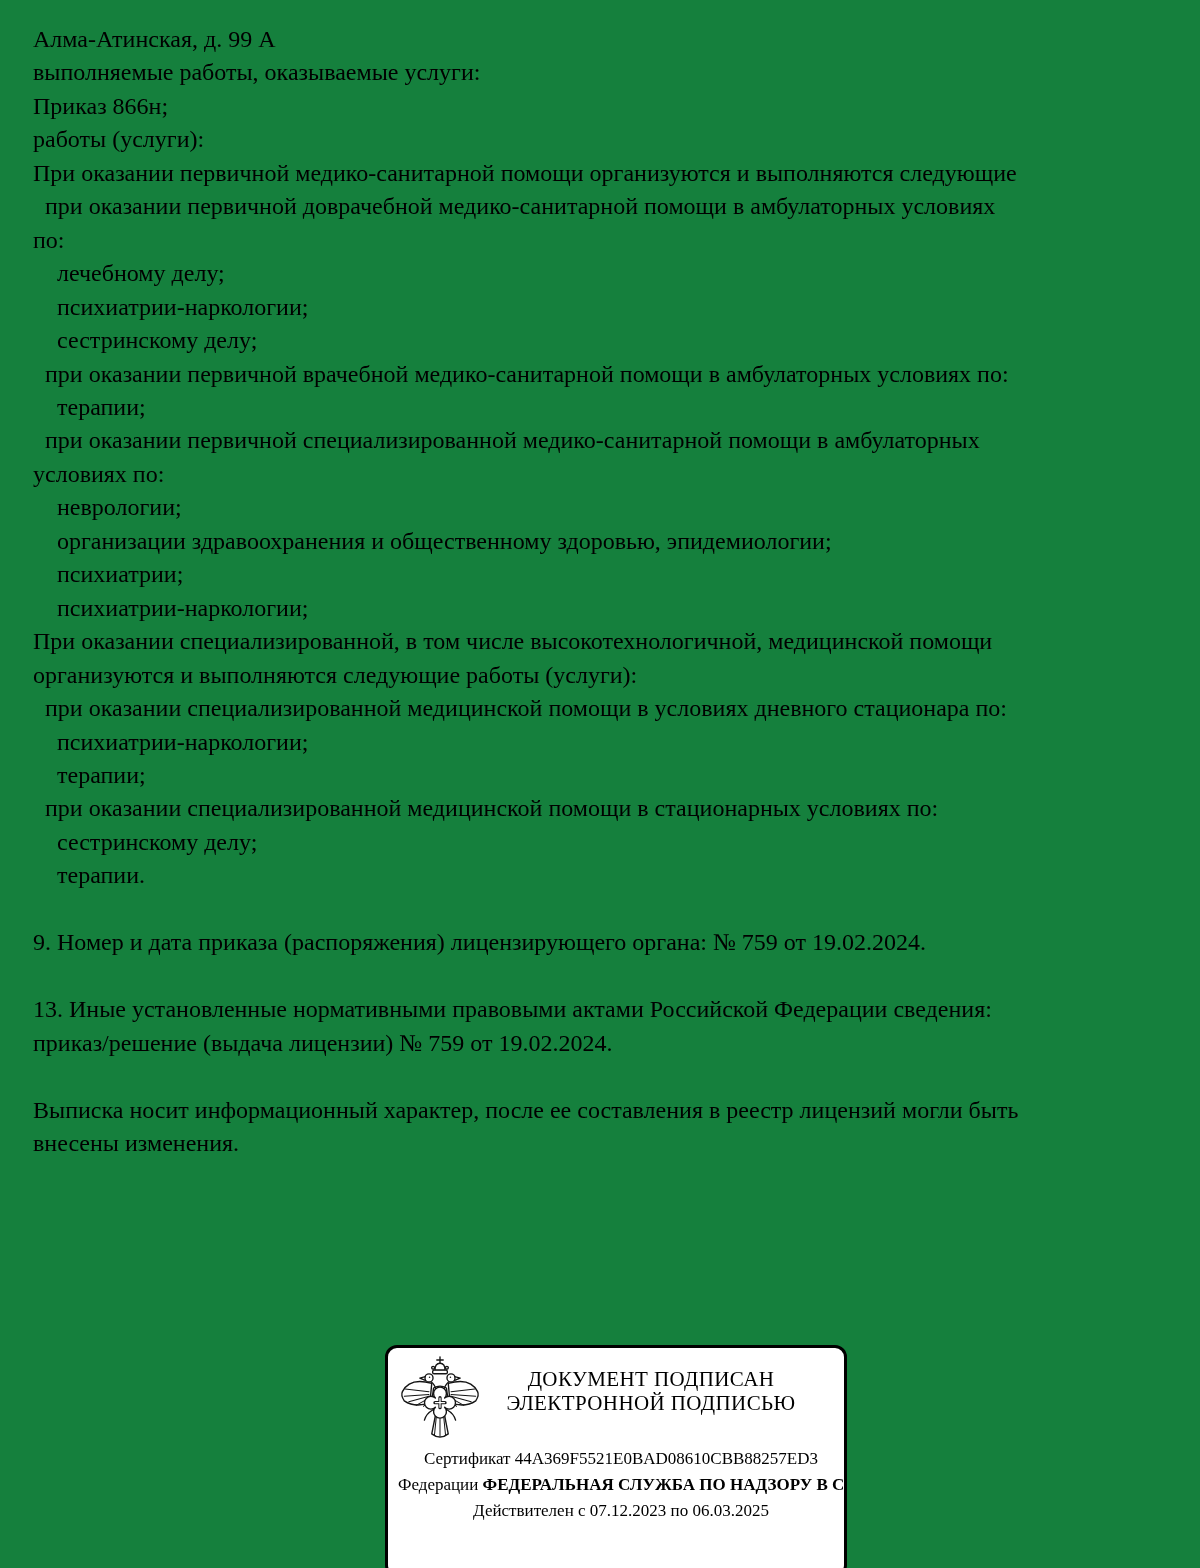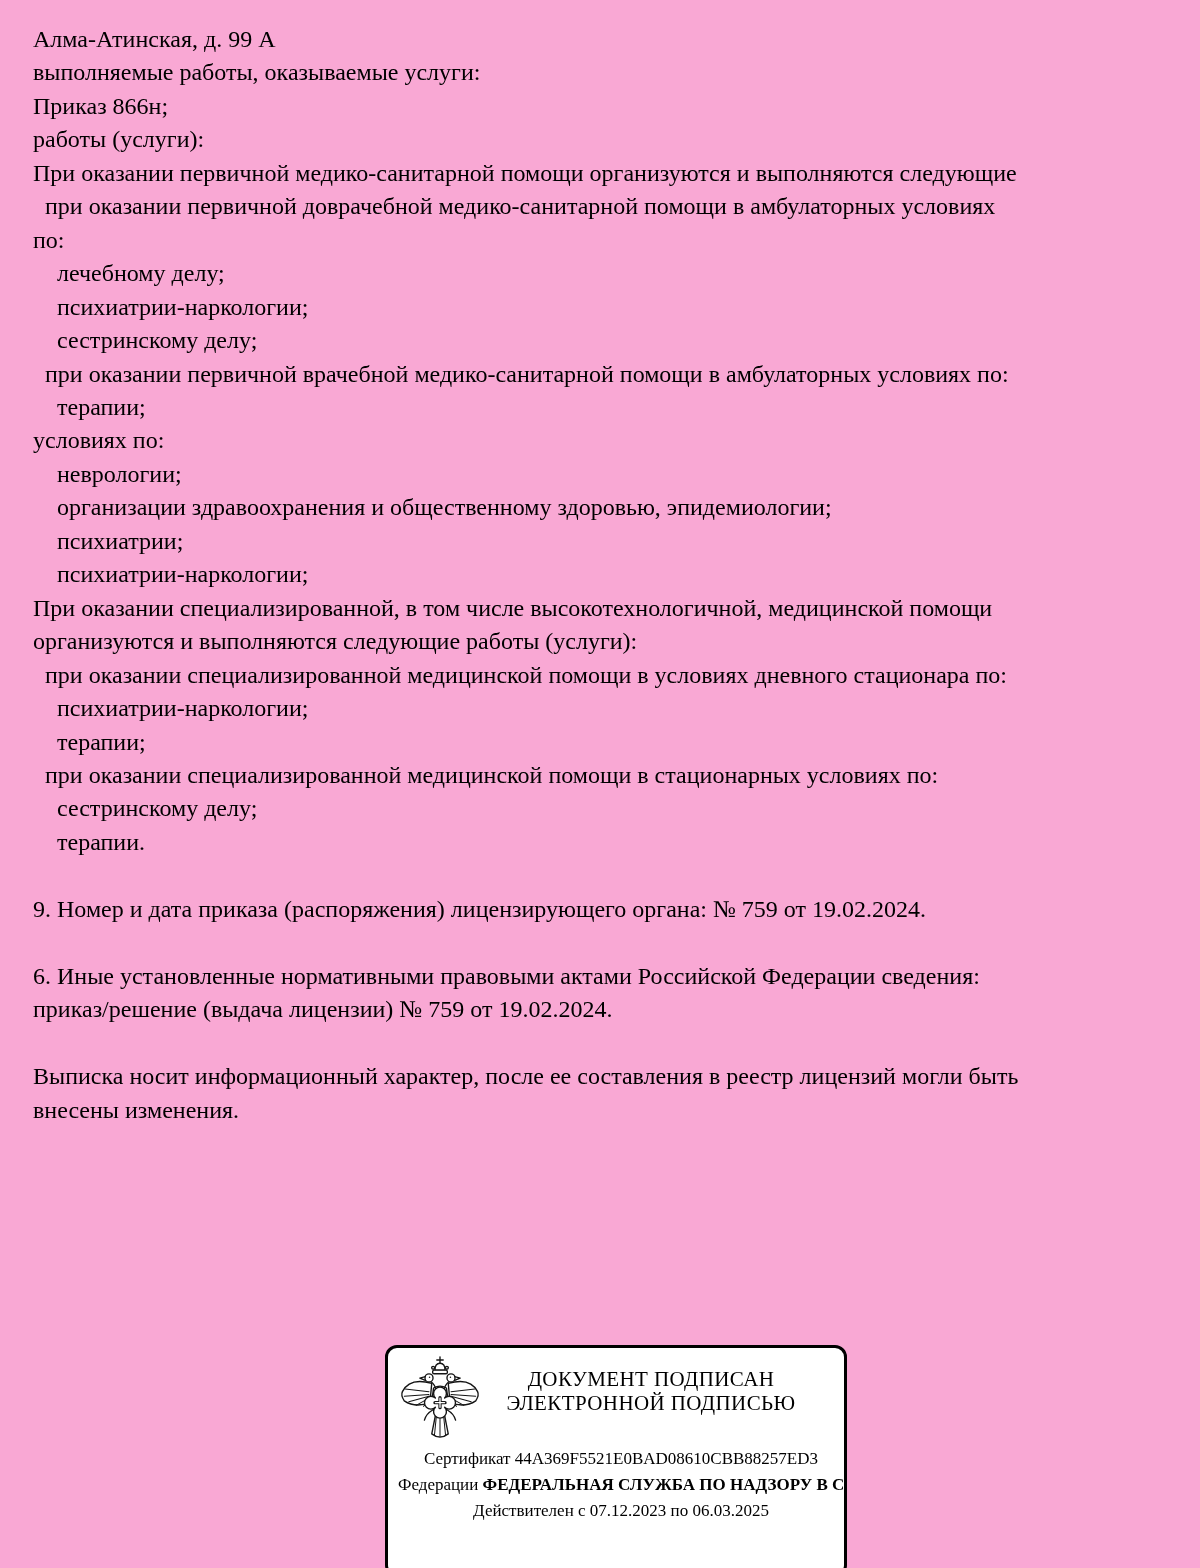--- a/index.html
+++ b/index.html
@@ -1,20 +1,20 @@
 <!DOCTYPE html>
 <html lang="ru"><head>
 <meta charset="utf-8">
 <style>
   html, body { margin: 0; padding: 0; background: #ffffff; }
   .page {
     position: relative;
     width: 1200px;
     height: 1568px;
-    background: #f9a8d4;
+    background: #15803d;
     color: #000000;
     font-family: "Liberation Serif", "DejaVu Serif", serif;
     overflow: hidden;
   }
   .doc-lines {
     position: absolute;
     top: 23px;
     left: 33px;
     right: 20px;
     font-size: 24px;
@@ -84,37 +84,38 @@
       <div class="doc-line">Приказ 866н;</div>
       <div class="doc-line">работы (услуги):</div>
       <div class="doc-line">При оказании первичной медико-санитарной помощи организуются и выполняются следующие</div>
       <div class="doc-line">  при оказании первичной доврачебной медико-санитарной помощи в амбулаторных условиях</div>
       <div class="doc-line">по:</div>
       <div class="doc-line">    лечебному делу;</div>
       <div class="doc-line">    психиатрии-наркологии;</div>
       <div class="doc-line">    сестринскому делу;</div>
       <div class="doc-line">  при оказании первичной врачебной медико-санитарной помощи в амбулаторных условиях по:</div>
       <div class="doc-line">    терапии;</div>
+      <div class="doc-line">  при оказании первичной специализированной медико-санитарной помощи в амбулаторных</div>
       <div class="doc-line">условиях по:</div>
       <div class="doc-line">    неврологии;</div>
       <div class="doc-line">    организации здравоохранения и общественному здоровью, эпидемиологии;</div>
       <div class="doc-line">    психиатрии;</div>
       <div class="doc-line">    психиатрии-наркологии;</div>
       <div class="doc-line">При оказании специализированной, в том числе высокотехнологичной, медицинской помощи</div>
       <div class="doc-line">организуются и выполняются следующие работы (услуги):</div>
       <div class="doc-line">  при оказании специализированной медицинской помощи в условиях дневного стационара по:</div>
       <div class="doc-line">    психиатрии-наркологии;</div>
       <div class="doc-line">    терапии;</div>
       <div class="doc-line">  при оказании специализированной медицинской помощи в стационарных условиях по:</div>
       <div class="doc-line">    сестринскому делу;</div>
       <div class="doc-line">    терапии.</div>
       <div class="doc-line">&nbsp;</div>
       <div class="doc-line">9. Номер и дата приказа (распоряжения) лицензирующего органа: № 759 от 19.02.2024.</div>
       <div class="doc-line">&nbsp;</div>
-      <div class="doc-line">6. Иные установленные нормативными правовыми актами Российской Федерации сведения:</div>
+      <div class="doc-line">13. Иные установленные нормативными правовыми актами Российской Федерации сведения:</div>
       <div class="doc-line">приказ/решение (выдача лицензии) № 759 от 19.02.2024.</div>
       <div class="doc-line">&nbsp;</div>
       <div class="doc-line">Выписка носит информационный характер, после ее составления в реестр лицензий могли быть</div>
       <div class="doc-line">внесены изменения.</div>
     </div>
 
   <div class="stamp">
     <div class="stamp-top">
       <svg class="stamp-emblem eagle" viewBox="0 0 90 96" xmlns="http://www.w3.org/2000/svg" aria-hidden="true">
 

